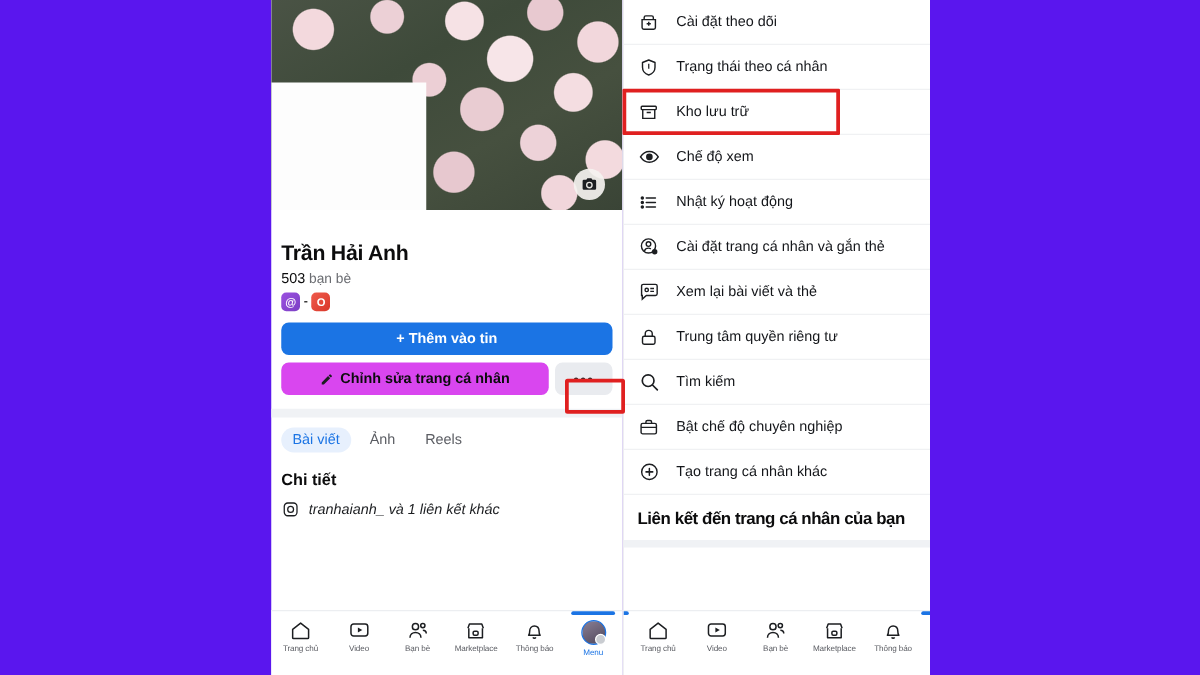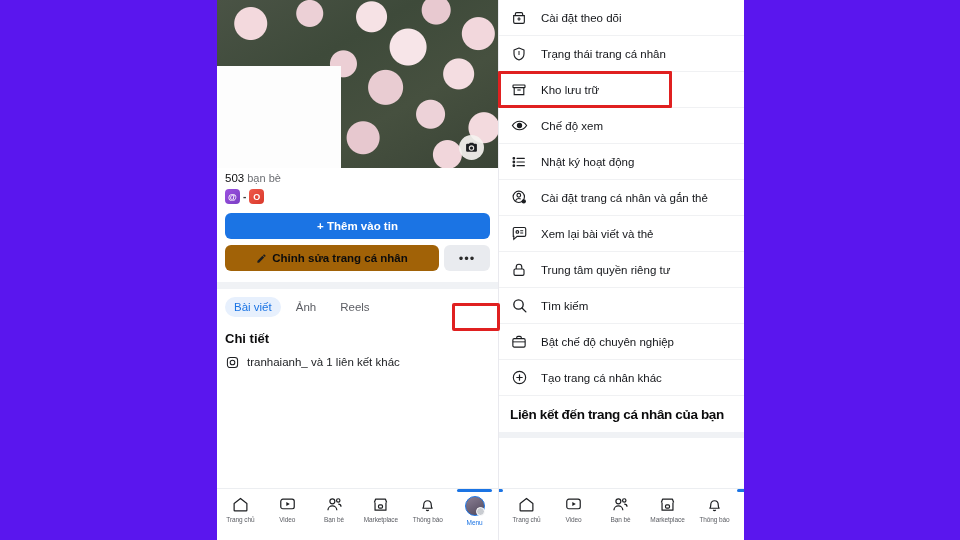--- a/index.html
+++ b/index.html
@@ -72,21 +72,21 @@
   .badge.b2 { background: linear-gradient(135deg,#ef5a4c,#d9382a); }
   .badge-sep { font-size: 10px; color: #3a3a3a; padding: 0 1px; font-weight:bold; }
 
   .btn-row { padding: 9px 8px 0 8px; }
   .btn {
     height: 26px; border-radius: 6px; display: flex;
     align-items: center; justify-content: center;
     font-size: 11.5px; font-weight: bold; cursor: pointer;
   }
   .btn-primary { background: #1b74e4; color: #fff; }
-  .btn-secondary { background: #a16207; color: #0c0c0d; flex: 1; }
+  .btn-secondary { background: #d946ef; color: #0c0c0d; flex: 1; }
   .sec-row { display: flex; gap: 5px; padding: 6px 8px 0 8px; align-items: center; }
   .btn-more {
     width: 46px; height: 26px; border-radius: 6px; background: #e9ebef;
     display: flex; align-items: center; justify-content: center;
     color: #2b2b2b; font-size: 13px; letter-spacing: 1px; cursor: pointer;
   }
   .more-hl {
     position: absolute; left: 452px; top: 303px;
     width: 48px; height: 28px;
     border: 3px solid #e02020; border-radius: 2px; z-index: 40;
@@ -94,21 +94,21 @@
 
   .divider { height: 7px; background: #f0f2f5; margin-top: 11px; }
 
   .tabs { display: flex; gap: 6px; padding: 8px 8px 0 8px; }
   .tab { font-size: 11.5px; color: #5b5d63; padding: 4px 9px; border-radius: 12px;
          cursor: pointer; text-align: center; }
   .tab.active { background: #e7f0fd; color: #1b74e4; }
 
   .sect-title { font-size: 13px; font-weight: bold; color: #0c0c0d;
                 padding: 14px 0 0 8px; }
-  .detail-row { display: flex; align-items: flex-start; gap: 8px; padding: 10px 0 0 9px; }
+  .detail-row { display: flex; align-items: center; gap: 8px; padding: 10px 0 0 9px; font-style: italic; }
   .detail-row span { font-size: 11.5px; color: #1c1e21; }
 
   
   .bottomnav {
     position: absolute; bottom: 0; left: 0; width: 100%;
     height: 52px; background: #fff; border-top: 1px solid #eceef1;
     display: flex; align-items: flex-start; padding-top: 7px;
   }
   .navitem { flex: 1; display: flex; flex-direction: column;
              align-items: center; gap: 3px; cursor: pointer; position: relative; }
@@ -168,20 +168,21 @@
     <div class="cover-camera">
       <svg width="13" height="13" viewBox="0 0 24 24" fill="#1c1e21">
         <path d="M9 3l-1.5 2H4a2 2 0 00-2 2v11a2 2 0 002 2h16a2 2 0 002-2V7a2 2 0 00-2-2h-3.5L15 3H9zm3 5a5 5 0 110 10 5 5 0 010-10zm0 2a3 3 0 100 6 3 3 0 000-6z"></path>
       </svg>
     </div>
     <div class="profile-pic-block"></div>
   </div>
 
   <div class="left-body">
 
+    <div class="pname">Trần Hải Anh</div>
 
     <div class="friends">
       <b>503</b>
       <span>bạn bè</span>
     </div>
 
     <div class="badges">
       <div class="badge b1">@</div>
       <div class="badge-sep">-</div>
       <div class="badge b2">O</div>
@@ -281,21 +282,21 @@
       <span class="mlabel">Cài đặt theo dõi</span>
     </div>
 
     <div class="menu-item">
       <span class="mi-icon">
         <svg width="16" height="16" viewBox="0 0 24 24" fill="none" stroke="#1c1e21" stroke-width="1.7" stroke-linejoin="round">
           <path d="M12 3l7.5 3v5.6c0 4.4-3.1 7.9-7.5 9.4-4.4-1.5-7.5-5-7.5-9.4V6L12 3z"></path>
           <path d="M12 7.5v6" stroke-width="1.5"></path>
         </svg>
       </span>
-      <span class="mlabel">Trạng thái trang cá nhân</span>
+      <span class="mlabel">Trạng thái theo cá nhân</span>
     </div>
 
     <div class="menu-item">
       <span class="mi-icon">
         <svg width="16" height="16" viewBox="0 0 24 24" fill="none" stroke="#1c1e21" stroke-width="1.7">
           <rect x="3" y="4.5" width="18" height="4" rx="1"></rect>
           <path d="M4.8 8.5V19h14.4V8.5"></path>
           <path d="M9.5 12h5"></path>
         </svg>
       </span>

